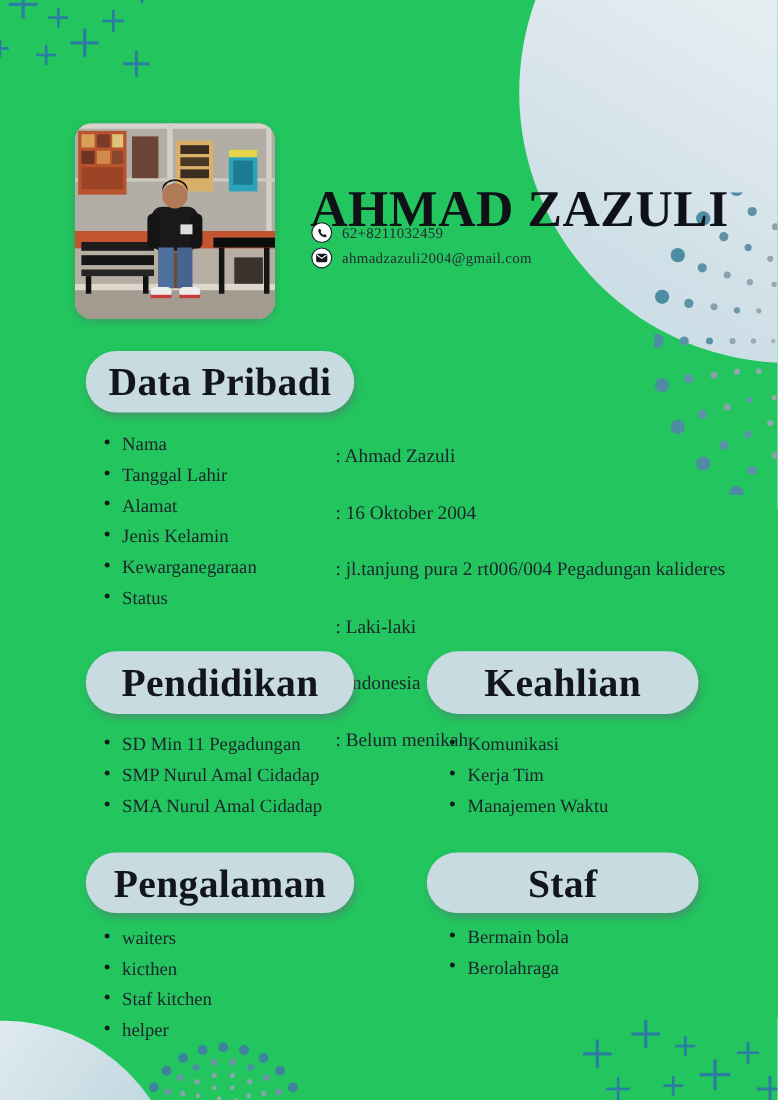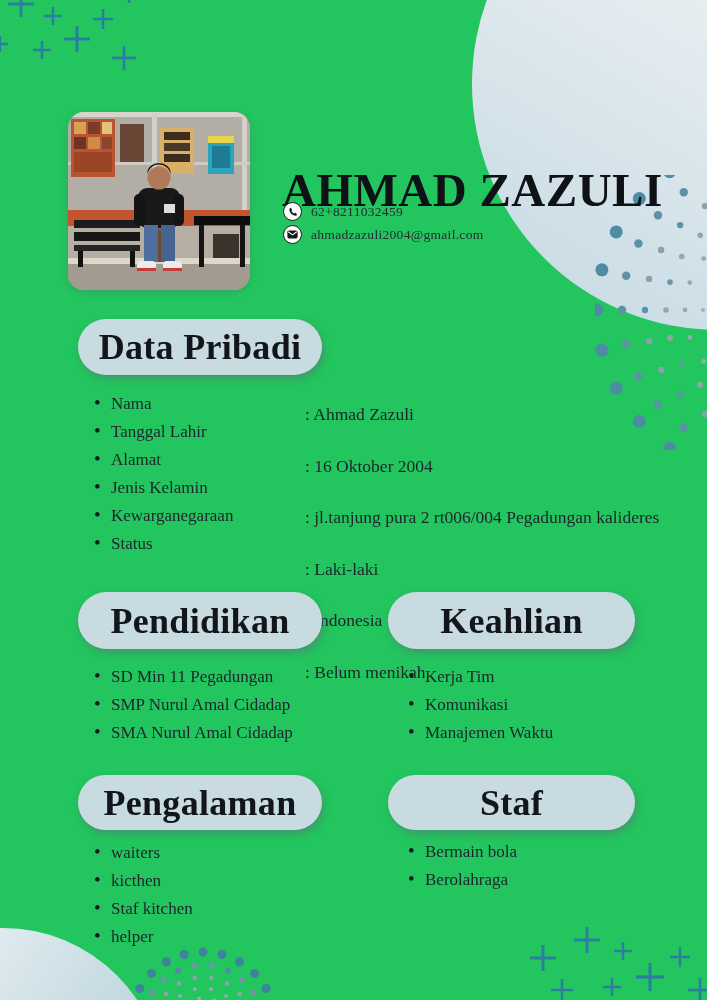--- a/index.html
+++ b/index.html
@@ -430,22 +430,22 @@
 
   <div class="abs pill" style="left:78px;top:592px;width:244px;height:57px">Pendidikan</div>
   <div class="abs pill" style="left:388px;top:592px;width:247px;height:57px">Keahlian</div>
 
   <ul class="abs bullet-list" style="left:93px;top:663px">
       <li>SD Min 11 Pegadungan</li>
       <li>SMP Nurul Amal Cidadap</li>
       <li>SMA Nurul Amal Cidadap</li>
     </ul>
   <ul class="abs bullet-list" style="left:407px;top:663px">
+      <li>Komunikasi</li>
       <li>Kerja Tim</li>
-      <li>Komunikasi</li>
       <li>Manajemen Waktu</li>
     </ul>
 
   <div class="abs pill" style="left:78px;top:775px;width:244px;height:55px">Pengalaman</div>
   <div class="abs pill" style="left:388px;top:775px;width:247px;height:55px">Staf</div>
 
   <ul class="abs bullet-list" style="left:93px;top:839px">
       <li>waiters</li>
       <li>kicthen</li>
       <li>Staf kitchen</li>

